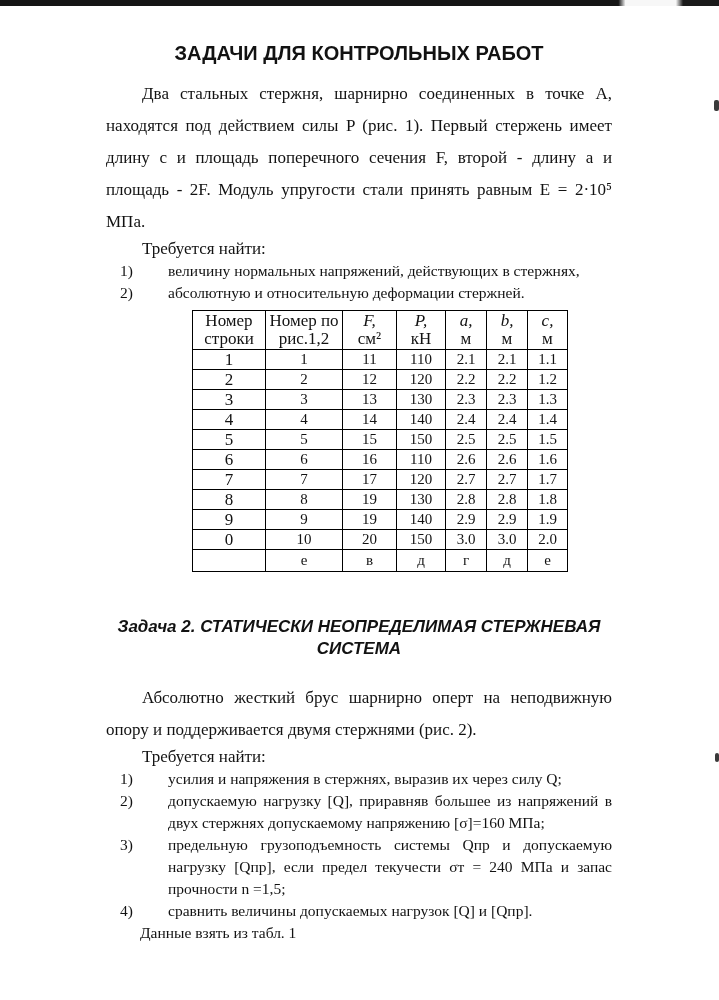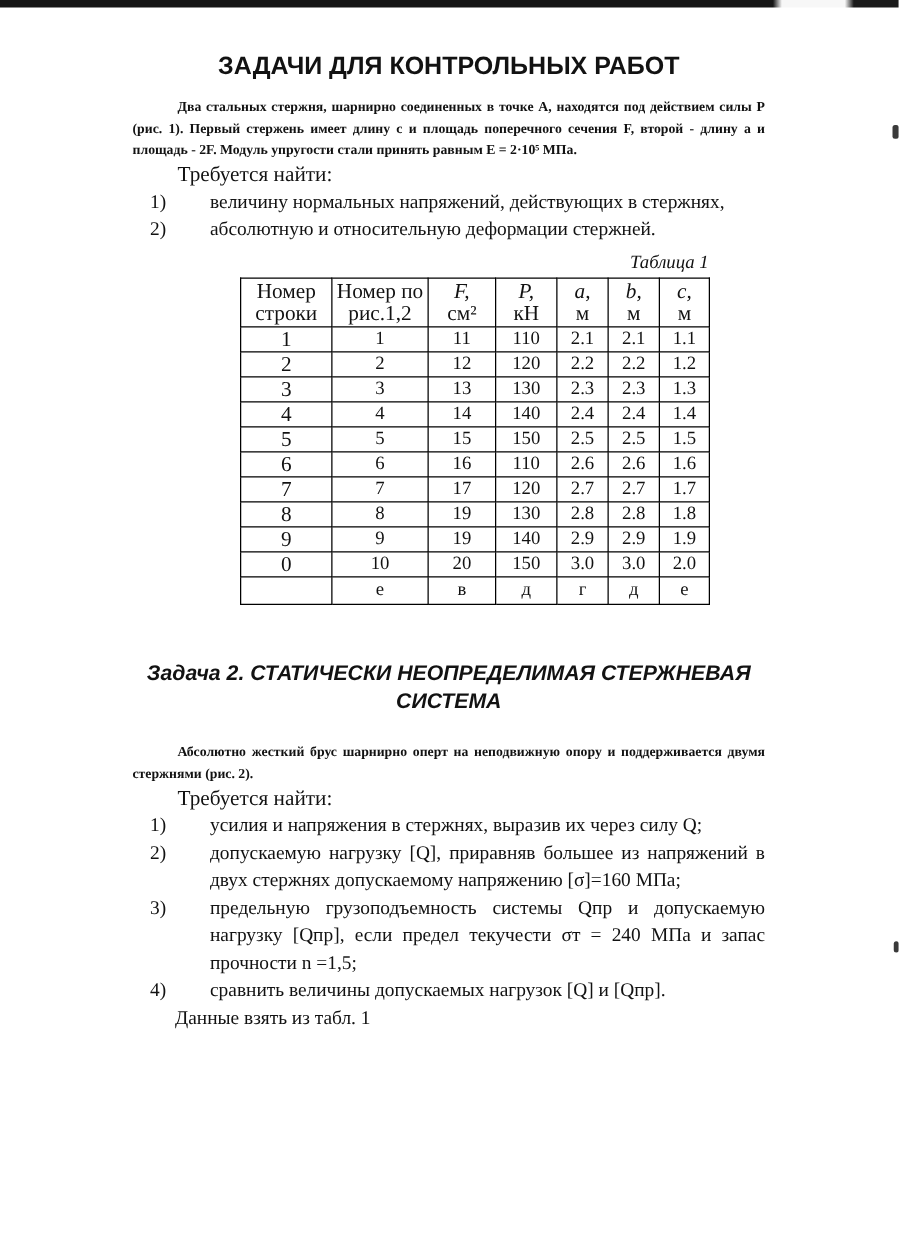--- a/index.html
+++ b/index.html
@@ -20,21 +20,21 @@
     margin-top:40px; text-align:center;
     font-family:"Liberation Sans", sans-serif; font-weight:bold; font-size:20px; line-height:26px;
   }
   .task-heading {
     text-align:center; font-family:"Liberation Sans", sans-serif;
     font-weight:bold; font-style:italic; font-size:17px; line-height:22px;
     white-space:pre-line;
   }
   .t1-heading { margin-top:50px; }
   .t2-heading { margin-top:44px; }
-  .body-par { margin-top:12px; font-size:11px; line-height:17px; text-align:justify; text-indent:36px;font-weight:bold; }
+  .body-par { margin-top:12px; font-size:17px; line-height:32px; text-align:justify; text-indent:36px; }
   .find-label { font-size:17px; line-height:22px; text-indent:36px; }
   .list-item { display:flex; font-size:15.5px; line-height:22px; padding-left:14px; }
   .li-num { flex:0 0 20px; width:20px; }
   .li-text { flex:1; text-align:justify;margin-left:28px; }
   .data-note { margin-left:34px; font-size:15.5px; line-height:22px; }
   .table-wrap { margin-left:86px; width:375px; margin-top:6px; }
   .table-caption { text-align:right; font-style:italic; font-size:15px; line-height:19px; margin-bottom:2px; }
   table { border-collapse:collapse; width:375px; table-layout:fixed; }
   col.c0{width:73px} col.c1{width:77px} col.c2{width:54px} col.c3{width:49px}
   col.c4{width:41px} col.c5{width:41px} col.c6{width:40px}
@@ -65,21 +65,20 @@
           <span class="li-num">1)</span>
           <span class="li-text">величину нормальных напряжений, действующих в стержнях,</span>
         </div>
         <div class="list-item">
           <span class="li-num">2)</span>
           <span class="li-text">абсолютную и относительную деформации стержней.</span>
         </div>
       </div>
 
     <div class="table-wrap">
-      <div class="table-caption">Таблица 1</div>
       <table>
         <colgroup>
           <col class="c0">
             <col class="c1">
             <col class="c2">
             <col class="c3">
             <col class="c4">
             <col class="c5">
             <col class="c6">
         </colgroup>

